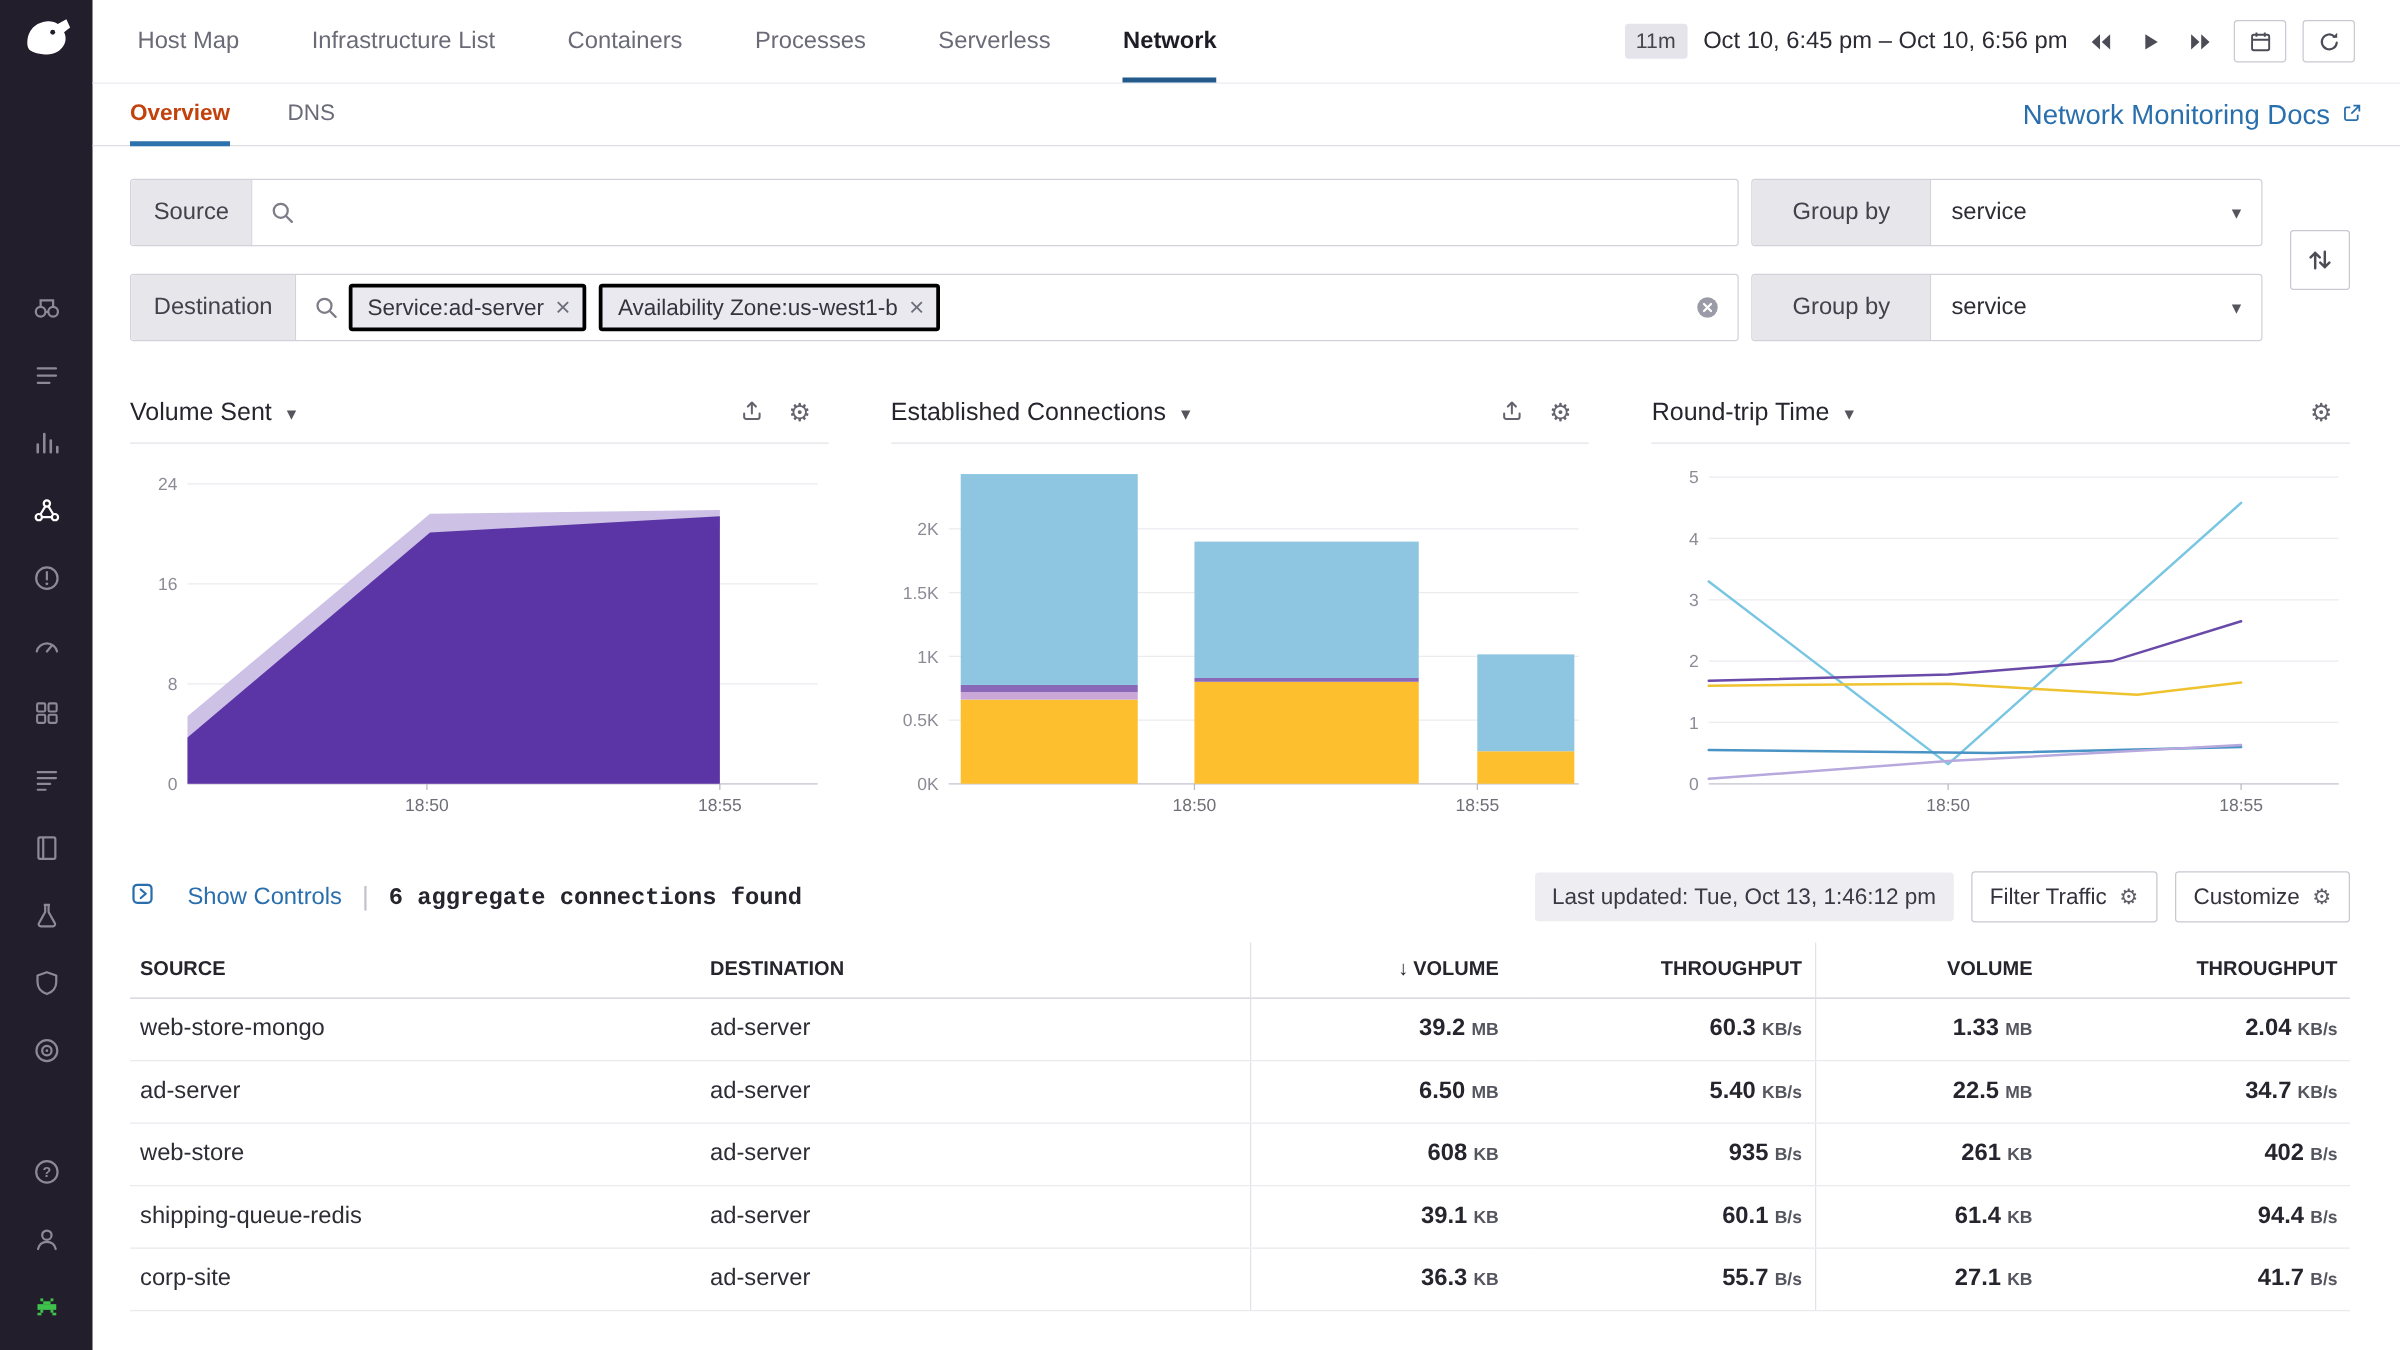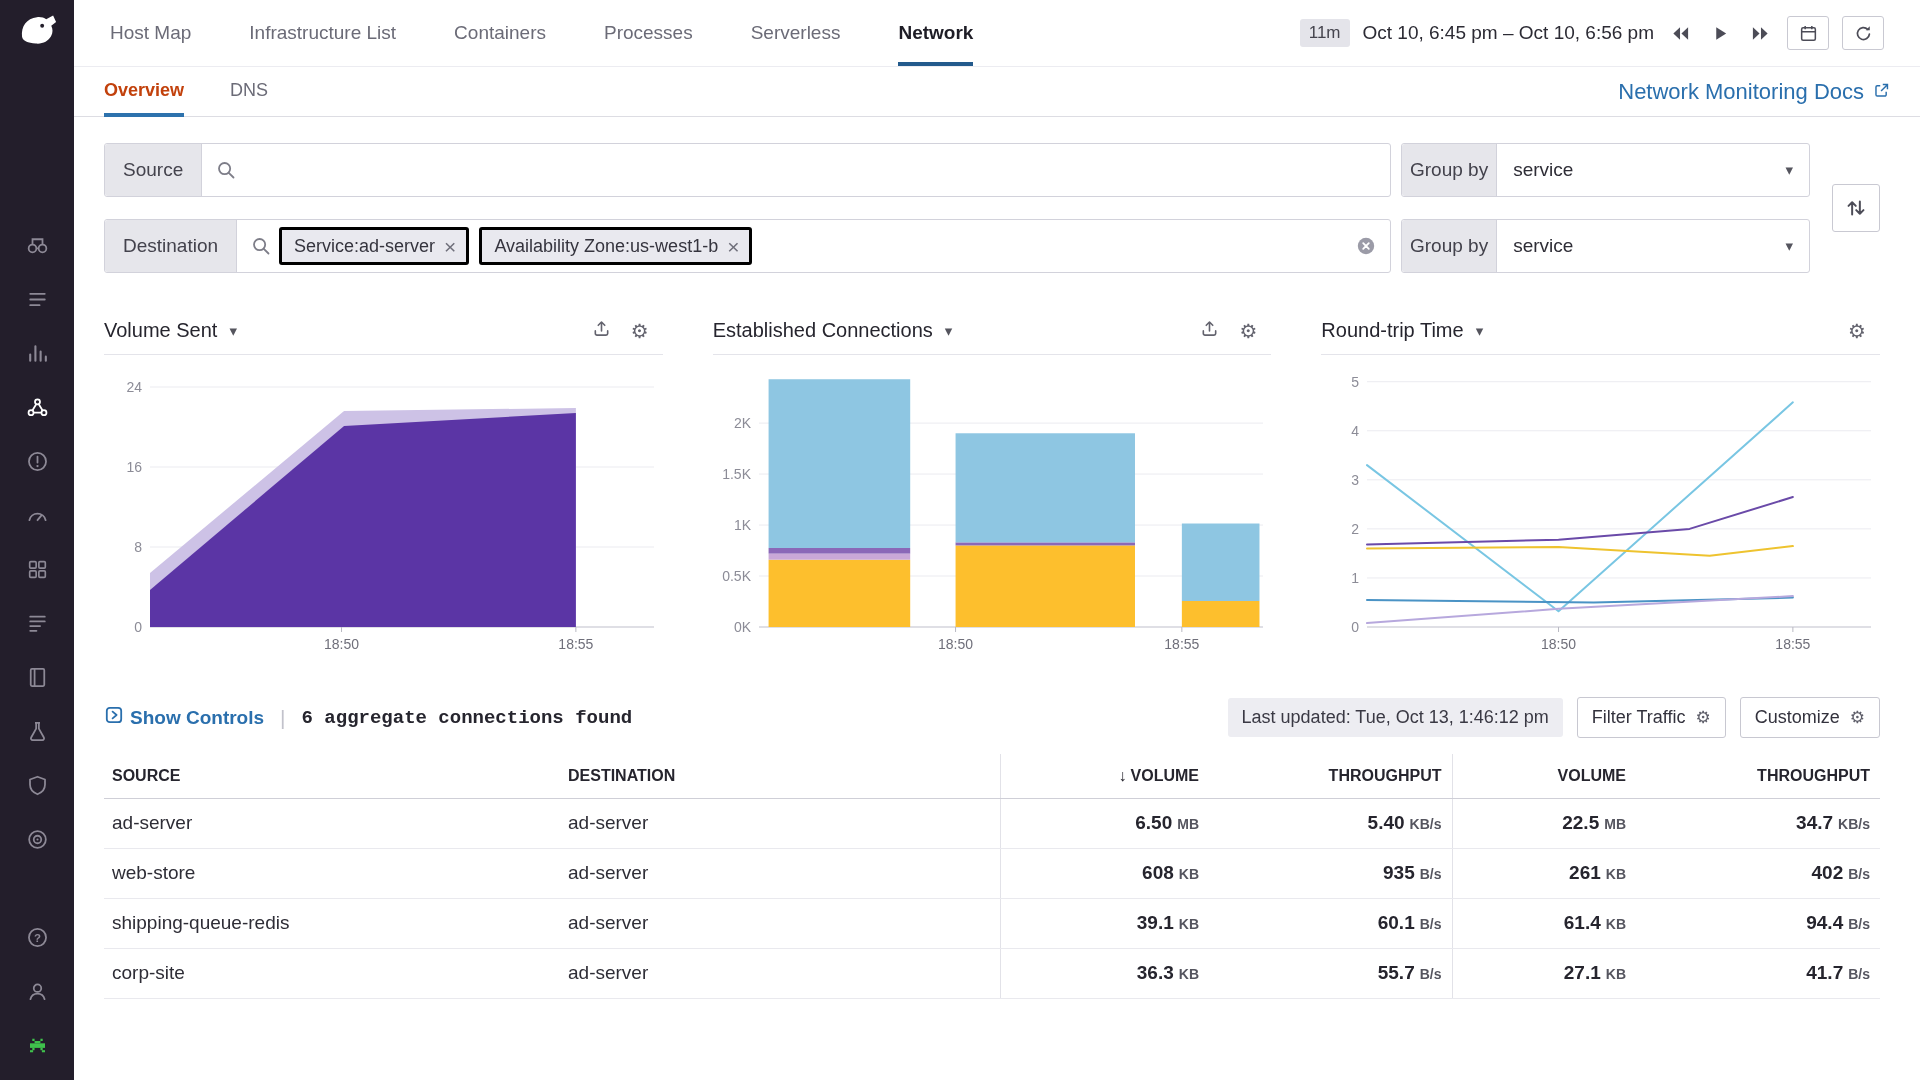--- a/index.html
+++ b/index.html
@@ -50,41 +50,41 @@
   .input-group { flex:1; display:flex; align-items:center; border:1px solid #d2d2db; border-radius:3px; height:54px; background:#fff; min-width:0; }
   .input-label { background:#e6e6eb; color:#43424c; font-size:19px; padding:0 18px; height:100%;
                  display:flex; align-items:center; border-right:1px solid #d2d2db; border-radius:3px 0 0 3px; flex-shrink:0; }
   .search-icon { margin:0 8px 0 14px; flex-shrink:0; display:grid; place-items:center; }
   .text-input { border:none; outline:none; flex:1; font-size:19px; height:100%; background:transparent; min-width:20px; color:#2e2d36; }
   .pill { display:flex; align-items:center; background:#e9e9ef; border:3px solid #000000; border-radius:3px; height:38px;
           padding:0 10px 0 12px; font-size:18px; color:#35343e; margin-right:10px; cursor:pointer; white-space:nowrap; }
   .pill-close { margin-left:9px; color:#6f6f7a; font-size:21px; line-height:1; cursor:pointer; }
   .clear-btn { background:none; border:none; padding:0; margin:0 14px 0 auto; cursor:pointer; display:grid; place-items:center; }
   .groupby { display:flex; border:1px solid #d2d2db; border-radius:3px; height:54px; width:409px; flex-shrink:0; background:#fff; }
-  .gb-label { background:#e6e6eb; color:#43424c; font-size:19px; padding:0 8px; display:flex; align-items:center;
+  .gb-label { background:#e6e6eb; color:#43424c; font-size:19px; padding:0 32px; display:flex; align-items:center;
               border-right:1px solid #d2d2db; border-radius:3px 0 0 3px; }
   .gb-value { flex:1; display:flex; align-items:center; justify-content:space-between; padding:0 16px; font-size:19px; color:#2e2d36; cursor:pointer; }
   .caret { color:#55555e; font-size:15px; }
   .sort-btn { width:48px; height:48px; border:1px solid #c9c9d2; border-radius:3px; background:#fff; display:grid; place-items:center; cursor:pointer; flex-shrink:0; }
 
   
   .charts { display:flex; gap:50px; margin-top:34px; }
   .chart-card { flex:1; min-width:0; }
   .chart-head { display:flex; align-items:center; height:48px; border-bottom:1px solid #e4e4ea; }
   .chart-title { font-size:20px; color:#26252e; white-space:nowrap; cursor:pointer; }
   .chart-caret { margin-left:12px; cursor:pointer; }
   .chart-icons { margin-left:auto; display:flex; align-items:center; gap:20px; color:#63636e; padding-right:14px; }
   .chart-icons .gear-glyph { font-size:20px; cursor:pointer; }
   .chart-icons svg { cursor:pointer; }
   svg.chart { display:block; margin-top:2px; }
   svg.chart text { font-family:"Liberation Sans","DejaVu Sans",sans-serif; }
 
   
   .status-row { display:flex; align-items:center; margin-top:40px; gap:16px; }
-  .show-controls { display:flex; align-items:center; gap:6px; color:#2a6fad; font-size:19px; cursor:pointer;font-weight:bold; }
+  .show-controls { display:flex; align-items:center; gap:26px; color:#2a6fad; font-size:19px; cursor:pointer; }
   .v-divider { color:#c2c2cb; font-size:21px; }
   .found { font-size:19px; font-weight:700; color:#26252e;font-family:Liberation Mono, monospace; }
   .status-right { margin-left:auto; display:flex; align-items:center; gap:14px; }
   .updated-box { background:#ededf2; border-radius:3px; padding:9px 14px; font-size:18px; color:#3a3944; white-space:nowrap; }
   .btn { display:flex; align-items:center; gap:10px; background:#fff; border:1px solid #c8c8d1; border-radius:3px;
          padding:9px 14px; font-size:18px; color:#33323d; cursor:pointer; white-space:nowrap; }
   .btn .gear-glyph { color:#5f5f6a; font-size:17px; }
 
   
   table.conn { width:100%; border-collapse:collapse; margin-top:16px; table-layout:fixed; }
@@ -533,20 +533,28 @@
             <th>SOURCE</th>
             <th>DESTINATION</th>
             <th class="num sep pad-lg"><span class="sort-arrow">↓</span><span>VOLUME</span></th>
             <th class="num pad-sm">THROUGHPUT</th>
             <th class="num sep pad-lg">VOLUME</th>
             <th class="num pad-sm">THROUGHPUT</th>
           </tr>
         </thead>
         <tbody class="rows">
             <tr>
+          <td>web-store-mongo</td>
+          <td>ad-server</td>
+          <td class="num sep pad-lg"><span class="val">39.2</span><span class="unit">MB</span></td>
+          <td class="num pad-sm"><span class="val">60.3</span><span class="unit">KB/s</span></td>
+          <td class="num sep pad-lg"><span class="val">1.33</span><span class="unit">MB</span></td>
+          <td class="num pad-sm"><span class="val">2.04</span><span class="unit">KB/s</span></td>
+        </tr>
+            <tr>
           <td>ad-server</td>
           <td>ad-server</td>
           <td class="num sep pad-lg"><span class="val">6.50</span><span class="unit">MB</span></td>
           <td class="num pad-sm"><span class="val">5.40</span><span class="unit">KB/s</span></td>
           <td class="num sep pad-lg"><span class="val">22.5</span><span class="unit">MB</span></td>
           <td class="num pad-sm"><span class="val">34.7</span><span class="unit">KB/s</span></td>
         </tr>
             <tr>
           <td>web-store</td>
           <td>ad-server</td>

